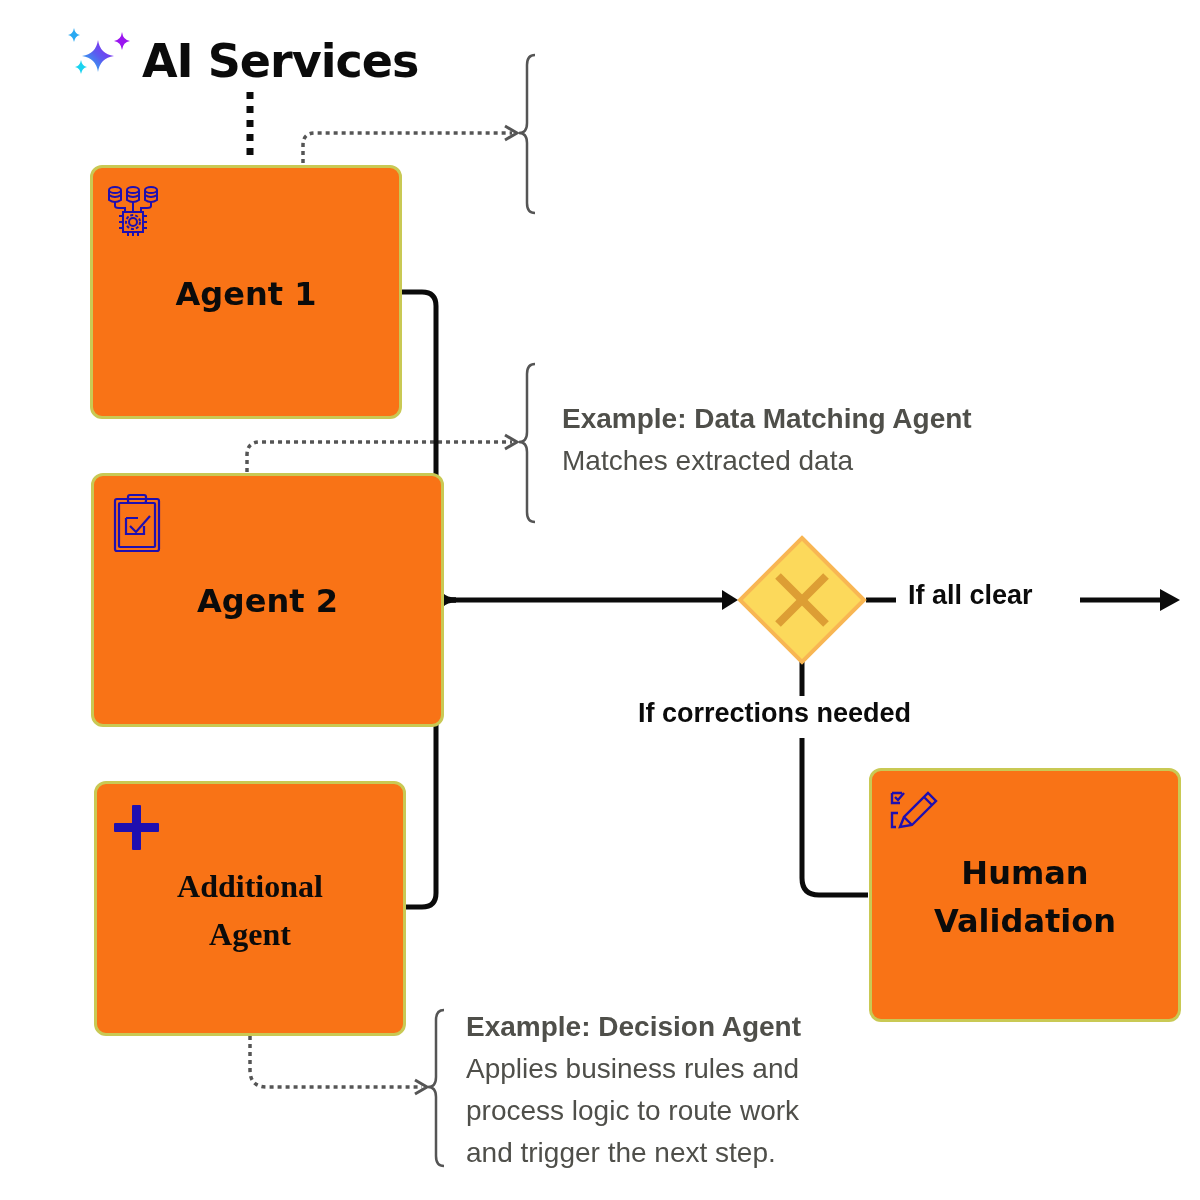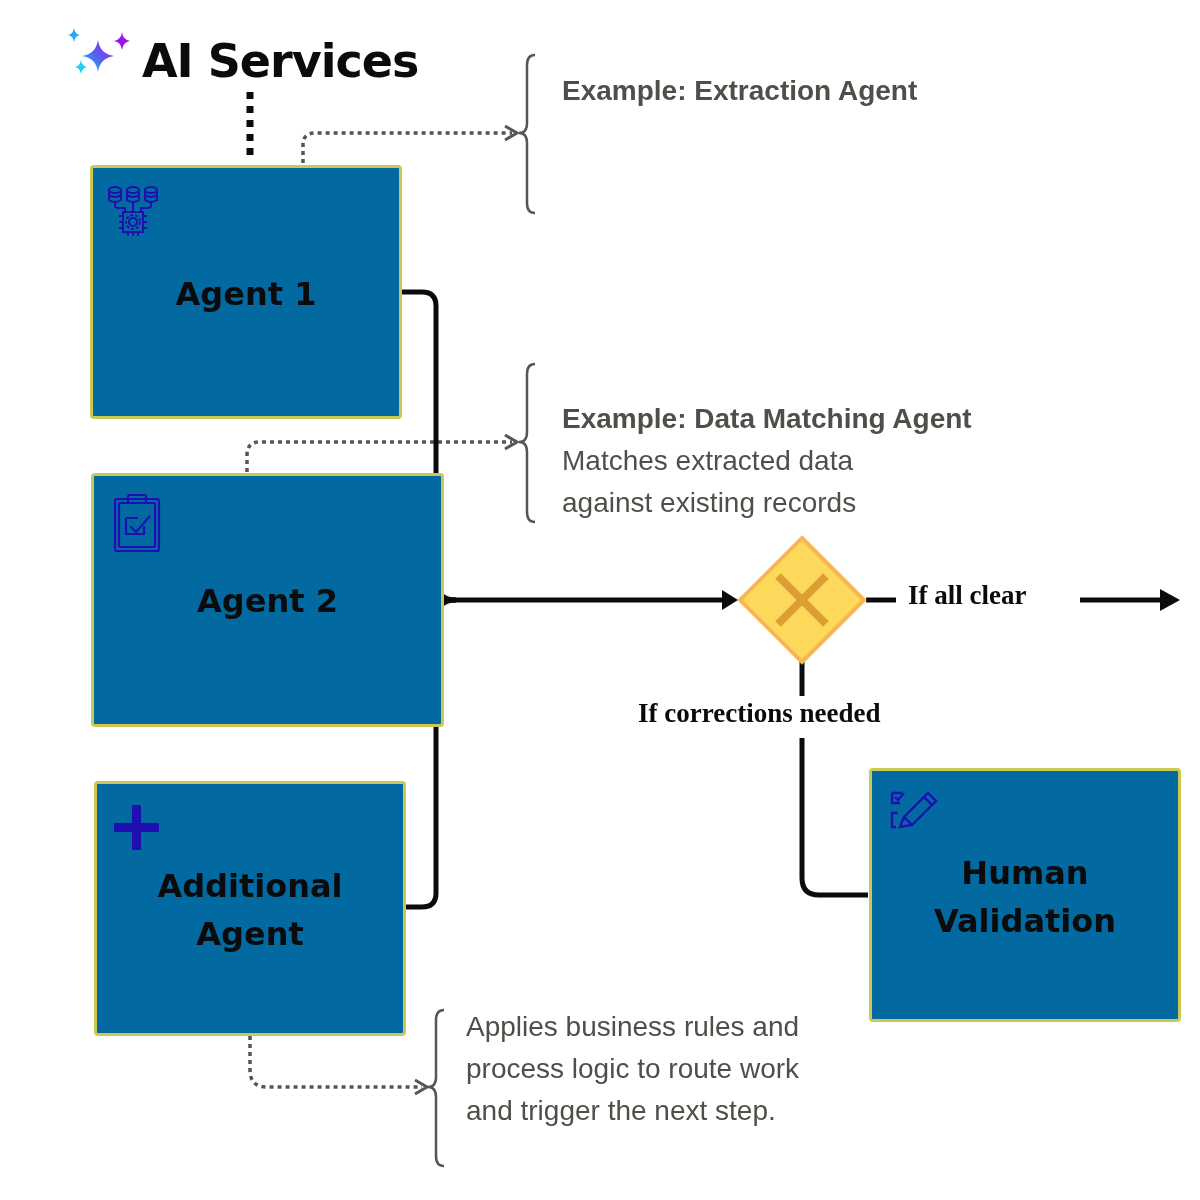--- a/index.html
+++ b/index.html
@@ -1,25 +1,25 @@
 <!DOCTYPE html>
 <html><head>
 <meta charset="utf-8">
 <style>
   html,body{margin:0;padding:0;background:#ffffff;}
   body{width:1200px;height:1200px;position:relative;overflow:hidden;font-family:"Liberation Sans",sans-serif;}
   svg.lines{position:absolute;left:0;top:0;width:1200px;height:1200px;}
   .title{position:absolute;left:142px;top:34px;font-size:46px;font-weight:700;color:#0b0b0b;font-family:"DejaVu Sans",sans-serif;letter-spacing:-1px;}
   .sparkle{position:absolute;left:64px;top:28px;width:72px;height:52px;}
-  .box{position:absolute;background:#0369a1;border:3px solid #c9c954;border-radius:4px;box-sizing:border-box;}
+  .box{position:absolute;background:#f97316;border:3px solid #c9c954;border-radius:12px;box-sizing:border-box;}
   .box .label{position:absolute;left:0;right:0;text-align:center;font-family:"DejaVu Sans",sans-serif;font-weight:700;color:#0b0b0b;font-size:32px;line-height:48px;}
   .box .icon{position:absolute;}
   .note{position:absolute;color:#4f4f4a;font-family:"Liberation Sans",sans-serif;font-size:28px;line-height:42px;}
   .note .h{font-weight:700;color:#4f4f4a;}
-  .flowlabel{position:absolute;font-family:Liberation Serif, serif;font-weight:700;font-size:27px;color:#0b0b0b;white-space:nowrap;}
+  .flowlabel{position:absolute;font-family:Liberation Sans, sans-serif;font-weight:700;font-size:27px;color:#0b0b0b;white-space:nowrap;}
 </style>
 </head>
 <body>
 
 <svg class="lines" viewBox="0 0 1200 1200">
 
   <line x1="250" y1="92" x2="250" y2="162" stroke="#0b0b0b" stroke-width="7" stroke-dasharray="7,7"></line>
 
   <path d="M303 163 L303 145 Q303 133 315 133 L512 133" fill="none" stroke="#555" stroke-width="3.5" stroke-dasharray="4,4"></path>
   <path d="M505 126 L517 133 L505 140" fill="none" stroke="#555" stroke-width="3"></path>
@@ -93,41 +93,40 @@
     <path d="M18 34 L24 40 L38 24"></path>
   </svg>
   <div class="label" style="top:101px;">Agent 2</div>
 </div>
 
 <div class="box" style="left:94px;top:781px;width:312px;height:255px;">
   <svg class="icon" style="left:16px;top:20px;" width="48" height="48" viewBox="0 0 48 48">
     <rect x="19" y="1" width="9" height="45" rx="1" fill="#1f0fb0"></rect>
     <rect x="1" y="19" width="45" height="9" rx="1" fill="#1f0fb0"></rect>
   </svg>
-  <div class="label" style="top:78px;left:40px;right:40px;">Additional Agent</div>
+  <div class="label" style="top:78px;left:40px;right:40px;font-family:Liberation Serif, serif;">Additional Agent</div>
 </div>
 
 <div class="box" style="left:869px;top:768px;width:312px;height:254px;">
   <svg class="icon" style="left:18px;top:20px;" width="48" height="40" viewBox="0 0 48 40" fill="none" stroke="#1f0fb0" stroke-width="2.4">
     <path d="M2 2 H12 M2 2 V12 H10"></path>
     <path d="M5 6 L8 9 L14 2"></path>
     <path d="M8 22 H2 V36 H6"></path>
     <path d="M10 36 L14 26 L38 2 L46 10 L22 34 Z M14 26 L22 34 M34 6 L42 14"></path>
   </svg>
   <div class="label" style="top:78px;left:50px;right:50px;">Human Validation</div>
 </div>
 
 <div class="note" style="left:562px;top:70px;">
-  <div class="h">Example: Extraction Agent</div>
 </div>
 <div class="note" style="left:562px;top:398px;">
   <div class="h">Example: Data Matching Agent</div>
   <div>Matches extracted data</div>
-  <div>against existing records</div>
 </div>
 <div class="note" style="left:466px;top:1006px;">
+  <div class="h">Example: Decision Agent</div>
   <div>Applies business rules and</div>
   <div>process logic to route work</div>
   <div>and trigger the next step.</div>
 </div>
 
 <div class="flowlabel" style="left:908px;top:580px;">If all clear</div>
 <div class="flowlabel" style="left:638px;top:698px;">If corrections needed</div>
 
 </body></html>

